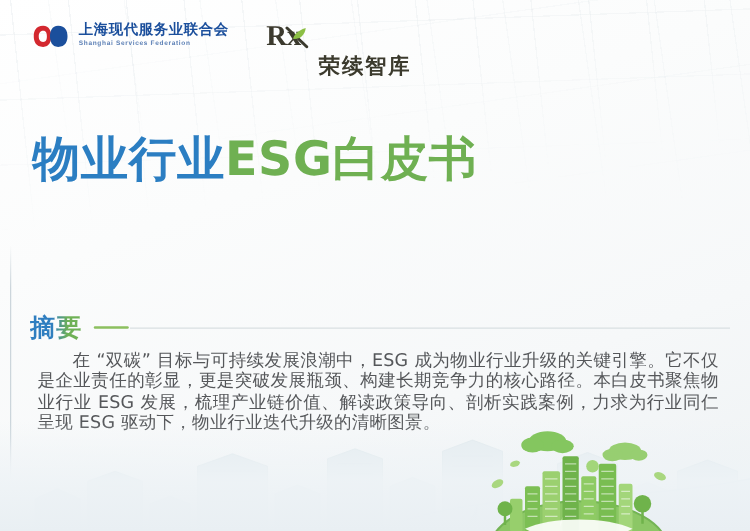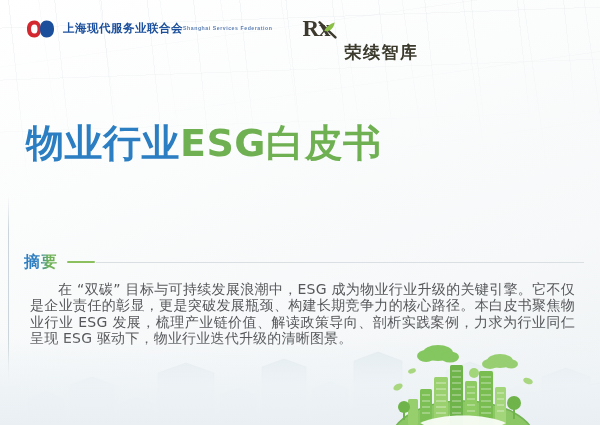--- a/index.html
+++ b/index.html
@@ -42,21 +42,21 @@
     background:linear-gradient(to bottom, rgba(200,210,216,0) 0%, rgba(196,207,214,.85) 18%, rgba(196,207,214,.85) 82%, rgba(200,210,216,0) 100%);
   }
 
   
   .header{
     position:absolute;left:0;top:0;width:600px;height:58px;
     display:flex;align-items:center;
   }
   .logo-a{display:flex;align-items:center;margin-left:26px;gap:7px;}
   .mark-ssf{width:30px;height:22px;position:relative;flex:0 0 auto;}
-  .ssf-text{display:flex;flex-direction:row;line-height:1;}
+  .ssf-text{display:flex;flex-direction:column;line-height:1;}
   .ssf-cn{
     font-size:11.5px;font-weight:bold;color:#1b4f9c;letter-spacing:.5px;
     white-space:nowrap;
   }
   .ssf-en{
     font-size:5.2px;font-weight:bold;color:#5b7fb5;letter-spacing:.55px;
     margin-top:2.5px;white-space:nowrap;
   }
   .logo-b{display:flex;align-items:center;margin-left:30px;gap:8px;}
   .mark-rx{
@@ -74,32 +74,31 @@
     font-family:"DejaVu Sans",sans-serif;
     margin-top:47px;
   }
 
   
   .title{
     position:absolute;left:26px;top:108px;
     font-size:38px;font-weight:bold;letter-spacing:.5px;
     line-height:1.05;white-space:nowrap;
     font-family:"DejaVu Sans",sans-serif;
-    margin-top:16px;
   }
   .title .t-blue{color:#2b7ec2;}
   .title .t-green{color:#6fb052;}
 
   
   .abs-head{
     position:absolute;left:24px;top:250px;width:560px;height:24px;
     display:flex;align-items:center;
   }
   .abs-title{
-    font-size:16px;font-weight:bold;letter-spacing:1px;white-space:nowrap;
+    font-size:20px;font-weight:bold;letter-spacing:1px;white-space:nowrap;
     font-family:"DejaVu Sans",sans-serif;
     background:linear-gradient(90deg,#2f7ec0 0%,#2f7ec0 42%,#6fb156 72%,#6fb156 100%);
     -webkit-background-clip:text;background-clip:text;
     color:transparent;-webkit-text-fill-color:transparent;
   }
   .abs-dash{
     width:28px;height:2.5px;background:#8cc05f;margin-left:9px;flex:0 0 auto;border-radius:1px;
   }
   .abs-rule{
     flex:1 1 auto;height:1px;background:#d9dfe2;margin-left:1px;

